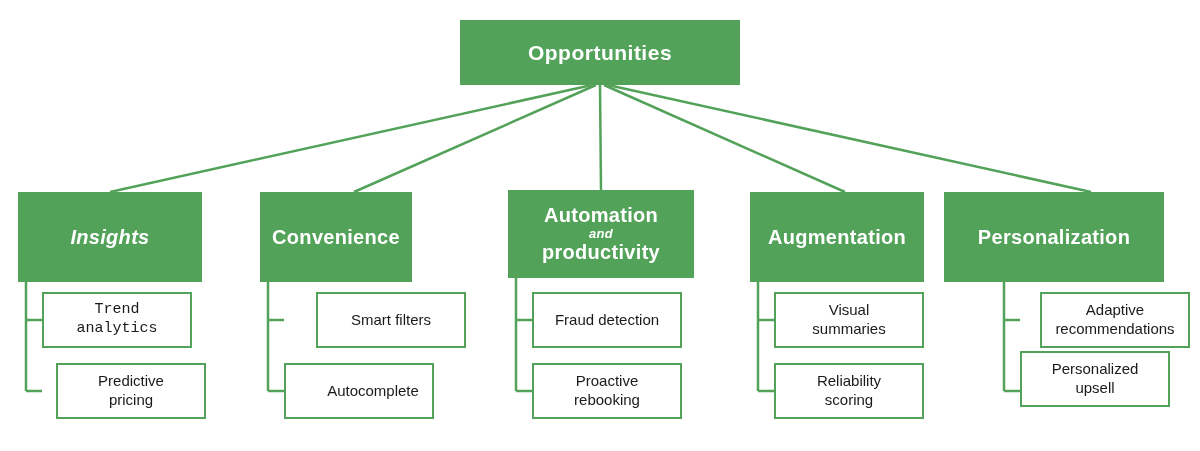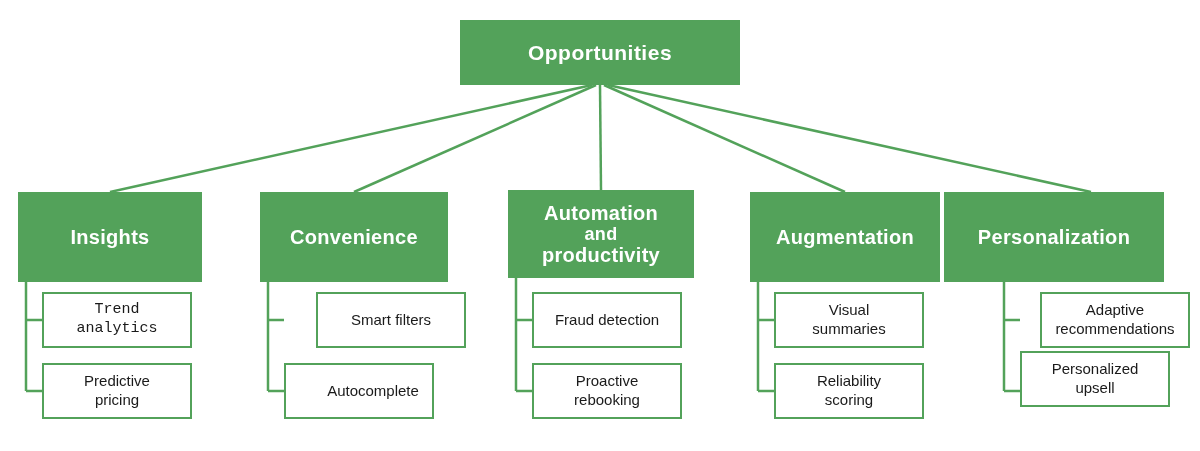--- a/index.html
+++ b/index.html
@@ -41,21 +41,21 @@
     background: var(--green);
     color: #ffffff;
     font-size: 20px;
     font-weight: bold;
     letter-spacing: 0.3px;
     padding: 0 21px;
   }
   .cat-box.tall { top: 190px; height: 88px; }
   .cat-multiline { display: block; line-height: 1.12; }
   .cat-multiline span { display: block; }
-  .cat-multiline .small { font-size: 18px; font-weight: bold; }
+  .cat-multiline .small { font-size: 13px; font-weight: bold; font-style: italic; }
   .child-box {
     width: 150px;
     min-height: 56px;
     background: #ffffff;
     border: 2px solid var(--green);
     color: #1a1a1a;
     font-size: 15px;
     line-height: 1.25;
     padding: 4px 8px;
   }
@@ -84,32 +84,32 @@
       <path d="M758,282 L758,391 M758,320 L774,320 M758,391 L774,391"></path>
 
       <path d="M1004,282 L1004,391 M1004,320 L1020,320 M1004,391 L1020,391"></path>
     </g>
   </svg>
 
   <div class="box root-box">
     <span>Opportunities</span>
   </div>
 
-  <div class="box cat-box" style="left:18px; width:184px;">
+  <div class="box cat-box" style="left:18px; width:184px;font-style:italic;">
     <span>Insights</span>
   </div>
   <div class="box child-box" style="left:42px; top:292px;font-family:Liberation Mono, monospace;">
     <span>Trend analytics</span>
   </div>
-  <div class="box child-box" style="left:42px; top:363px;">
+  <div class="box child-box" style="left:56px; top:363px;">
     <span>Predictive
 pricing</span>
   </div>
 
-  <div class="box cat-box" style="left:260px; width:188px;">
+  <div class="box cat-box" style="left:260px; width:152px;">
     <span>Convenience</span>
   </div>
   <div class="box child-box" style="left:284px; top:292px;margin-left:32px;">
     <span>Smart filters</span>
   </div>
   <div class="box child-box" style="left:284px; top:363px;padding-left:36px;">
     <span>Autocomplete</span>
   </div>
 
   <div class="box cat-box tall" style="left:508px; width:186px;">
@@ -120,21 +120,21 @@
     </span>
   </div>
   <div class="box child-box" style="left:532px; top:292px;">
     <span>Fraud detection</span>
   </div>
   <div class="box child-box" style="left:532px; top:363px;">
     <span>Proactive
 rebooking</span>
   </div>
 
-  <div class="box cat-box" style="left:750px; width:190px;">
+  <div class="box cat-box" style="left:750px; width:174px;">
     <span>Augmentation</span>
   </div>
   <div class="box child-box" style="left:774px; top:292px;">
     <span>Visual
 summaries</span>
   </div>
   <div class="box child-box" style="left:774px; top:363px;">
     <span>Reliability
 scoring</span>
   </div>

